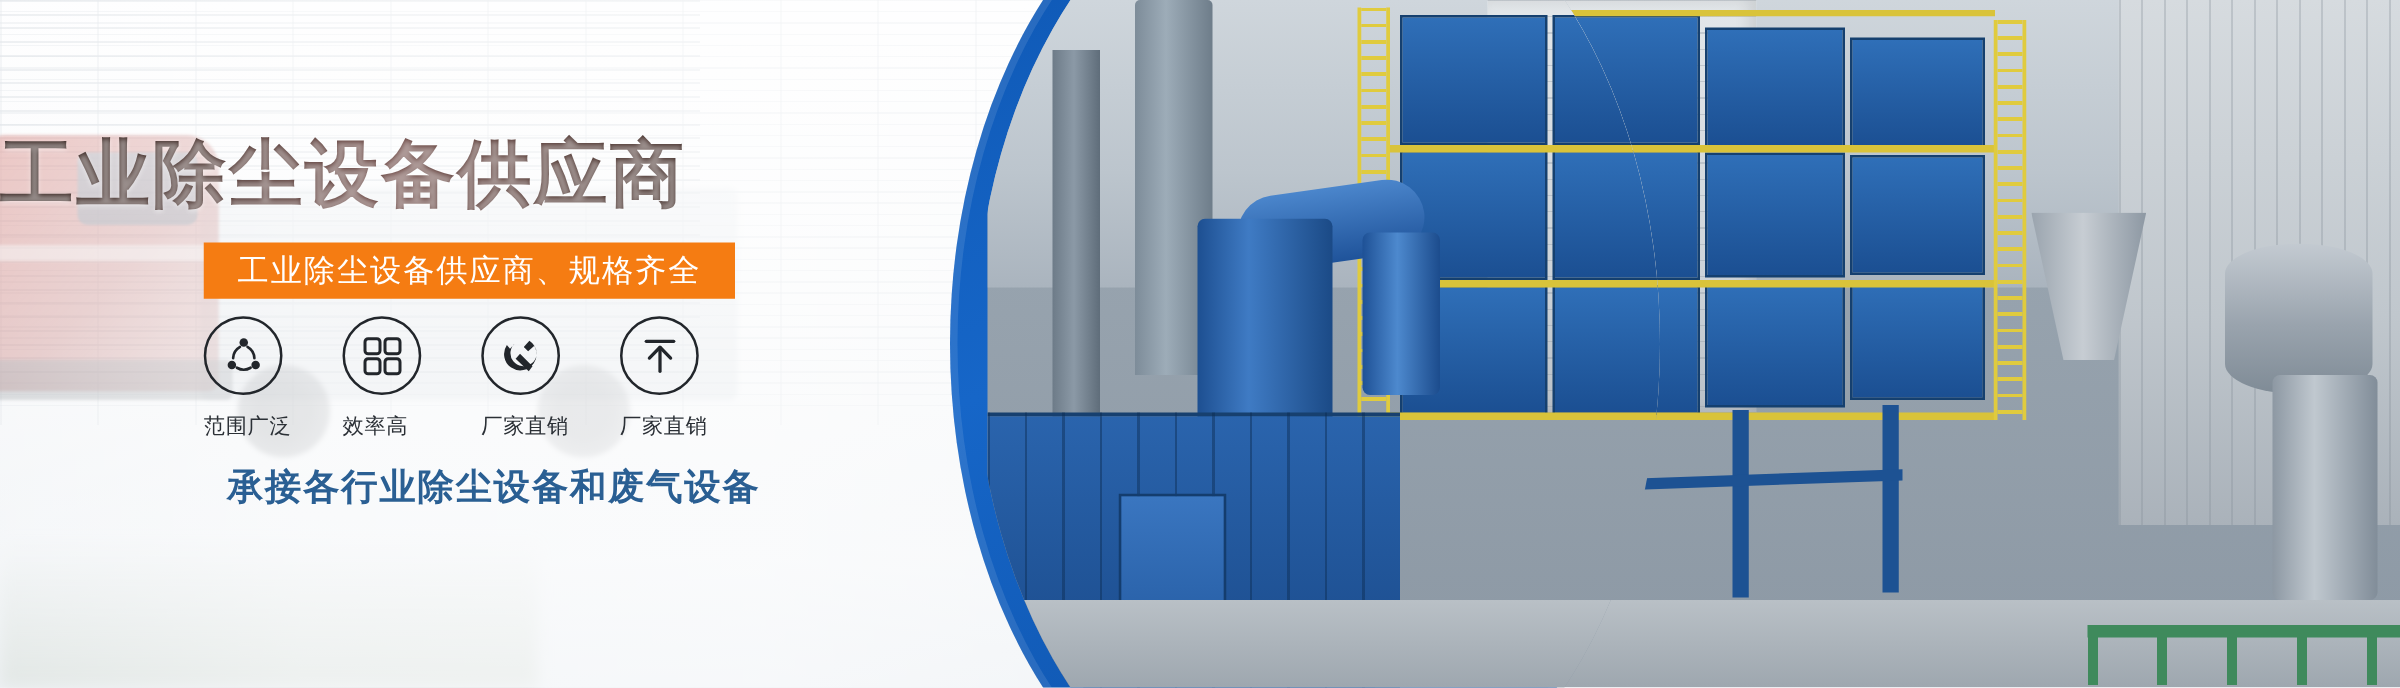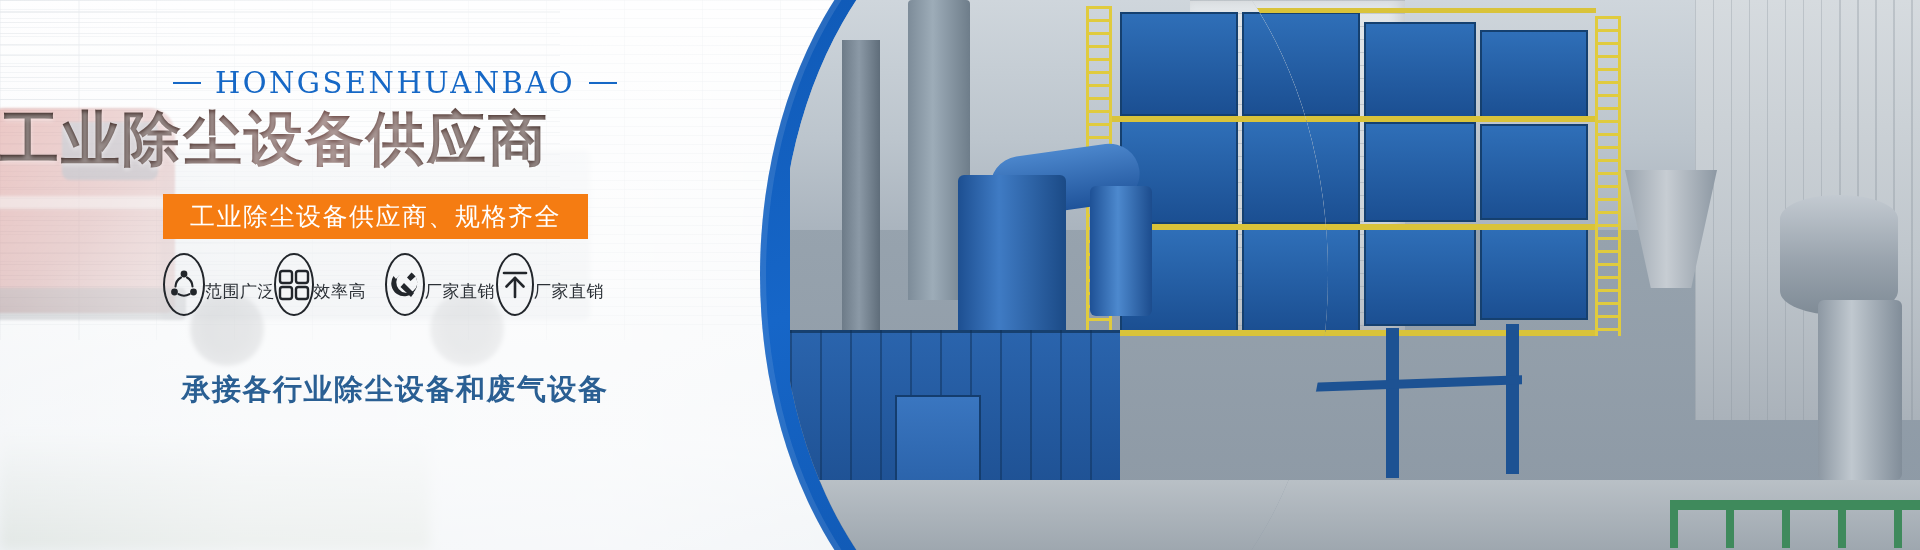--- a/index.html
+++ b/index.html
@@ -150,21 +150,21 @@
     background:linear-gradient(100deg,#3b2b27 0%,#4a3531 18%,#6e4a46 40%,#513934 58%,#3a2a26 80%,#2f2320 100%);
     -webkit-background-clip:text; background-clip:text; color:transparent;
     text-shadow:0 2px 4px rgba(255,255,255,.45); }
 
   .orange-bar { position:absolute; left:163px; top:194px; width:425px; height:45px;
     background:#F57C12; display:flex; align-items:center; justify-content:center; }
   .orange-bar span { color:#ffffff; font-size:25px; letter-spacing:1.5px; font-weight:500; }
 
   .features { position:absolute; left:163px; top:253px; width:425px;
     display:flex; justify-content:space-between; }
-  .feat { width:92px; display:flex; flex-direction:row; align-items:center; }
+  .feat { width:92px; display:flex; flex-direction:column; }
   .feat .ring { width:63px; height:63px; border:2.5px solid #22262b; border-radius:50%;
     display:flex; align-items:center; justify-content:center; }
   .feat .lbl { margin-top:13px; font-size:17px; color:#2b3036; letter-spacing:.5px; white-space:nowrap; }
 
   .tagline { position:absolute; left:0; top:370px; width:790px; text-align:center;
     font-size:29px; font-weight:600; letter-spacing:1.5px; color:#2a5f93;
     text-shadow:0 1px 2px rgba(255,255,255,.6); }
 </style>
 </head>
 <body>
@@ -271,25 +271,20 @@
           <div class="housing-lines"></div>
           <div class="door"></div>
         <div class="pad"></div>
       </div>
     </div>
   </div>
   <div style="position:absolute;left:0;top:0;width:795px;height:550px;background:transparent;z-index:8;"></div>
 
   <div class="content">
 
-    <div class="eyebrow">
-      <span class="dash"></span>
-      <span class="txt">HONGSENHUANBAO</span>
-      <span class="dash"></span>
-    </div>
 
     <h1 class="title">工业除尘设备供应商</h1>
 
     <div class="orange-bar">
       <span>工业除尘设备供应商、规格齐全</span>
     </div>
 
     <div class="features">
 
       <div class="feat">

